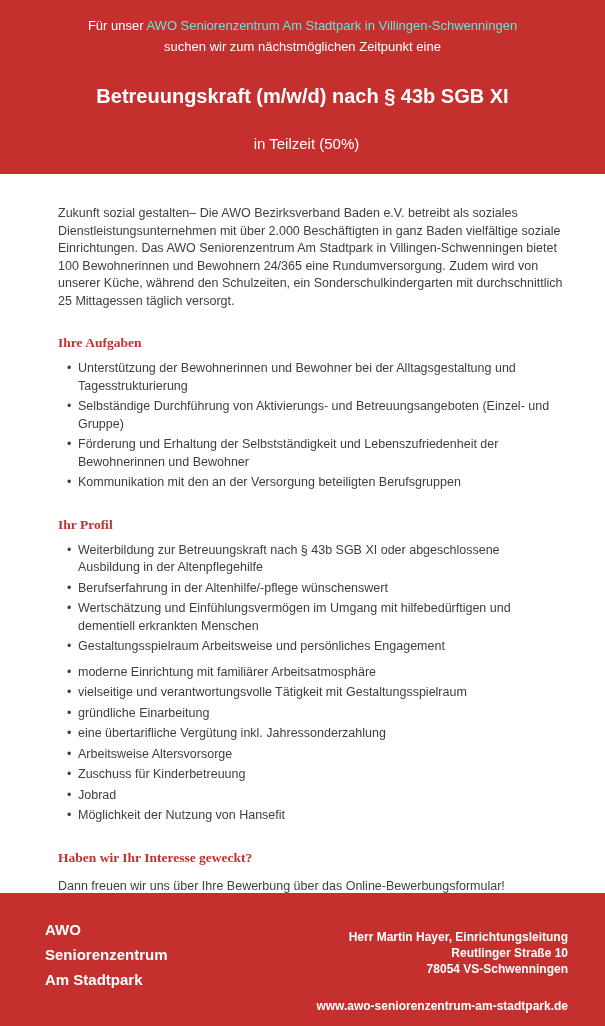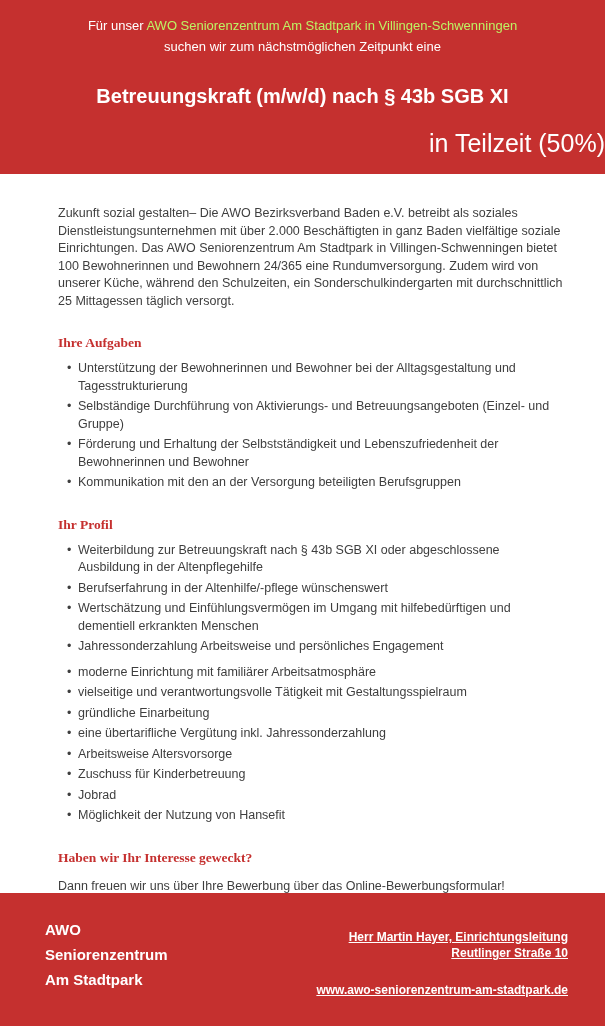--- a/index.html
+++ b/index.html
@@ -21,33 +21,32 @@
     text-align: center;
     padding-top: 15px;
     flex: 0 0 auto;
   }
   .banner-intro {
     margin: 0;
     font-size: 13px;
     line-height: 21px;
     font-weight: 400;
   }
-  .banner-intro .highlight { color: #bef264; }
+  .banner-intro .highlight { color: #5eead4; }
   .banner-title {
     margin: 27px 0 0 0;
     font-size: 20px;
     line-height: 24px;
     font-weight: 700;
   }
   .banner-subtitle {
     margin: 24px 0 0 8px;
-    font-size: 25px;
+    font-size: 15px;
     line-height: 23px;
     font-weight: 400;
-    text-align: right;
   }
 
   
   .content {
     height: 719px;
     padding: 31px 40px 0 58px;
     color: #3e3e3e;
     font-size: 12.5px;
     line-height: 17.5px;
     flex: 0 0 auto;
@@ -87,21 +86,21 @@
     display: flex;
     justify-content: space-between;
     flex: 0 0 auto;
     gap: 28px;
   }
   .org {
     font-size: 15px;
     font-weight: 700;
     line-height: 25px;
   }
-  .contact-wrap { text-align: right; text-decoration: underline; }
+  .contact-wrap { text-align: right; }
   .contact {
     margin-top: 12px;
     font-size: 12px;
     font-weight: 600;
     line-height: 16px;
   }
   .website {
     margin-top: 22px;
     font-size: 12px;
     font-weight: 700;
@@ -134,21 +133,21 @@
           <li>Kommunikation mit den an der Versorgung beteiligten Berufsgruppen</li>
         </ul>
     </section>
 
     <section>
       <h2 class="section-heading">Ihr Profil</h2>
       <ul class="bullets">
           <li>Weiterbildung zur Betreuungskraft nach § 43b SGB XI oder abgeschlossene Ausbildung in der Altenpflegehilfe</li>
           <li>Berufserfahrung in der Altenhilfe/-pflege wünschenswert</li>
           <li>Wertschätzung und Einfühlungsvermögen im Umgang mit hilfebedürftigen und dementiell erkrankten Menschen</li>
-          <li>Jahressonderzahlung Arbeitsweise und persönliches Engagement</li>
+          <li>Gestaltungsspielraum Arbeitsweise und persönliches Engagement</li>
         </ul>
     </section>
 
     <section>
       <ul class="bullets">
           <li>moderne Einrichtung mit familiärer Arbeitsatmosphäre</li>
           <li>vielseitige und verantwortungsvolle Tätigkeit mit Gestaltungsspielraum</li>
           <li>gründliche Einarbeitung</li>
           <li>eine übertarifliche Vergütung inkl. Jahressonderzahlung</li>
           <li>Arbeitsweise Altersvorsorge</li>
@@ -165,18 +164,19 @@
   <footer class="footer">
     <div class="org">
       <div>AWO</div>
       <div>Seniorenzentrum</div>
       <div>Am Stadtpark</div>
     </div>
     <div class="contact-wrap">
       <div class="contact">
         <div>Herr Martin Hayer, Einrichtungsleitung</div>
         <div>Reutlinger Straße 10</div>
+        <div>78054 VS-Schwenningen</div>
       </div>
       <div class="website">www.awo-seniorenzentrum-am-stadtpark.de</div>
     </div>
   </footer>
 
 </div>
 
 </body></html>

